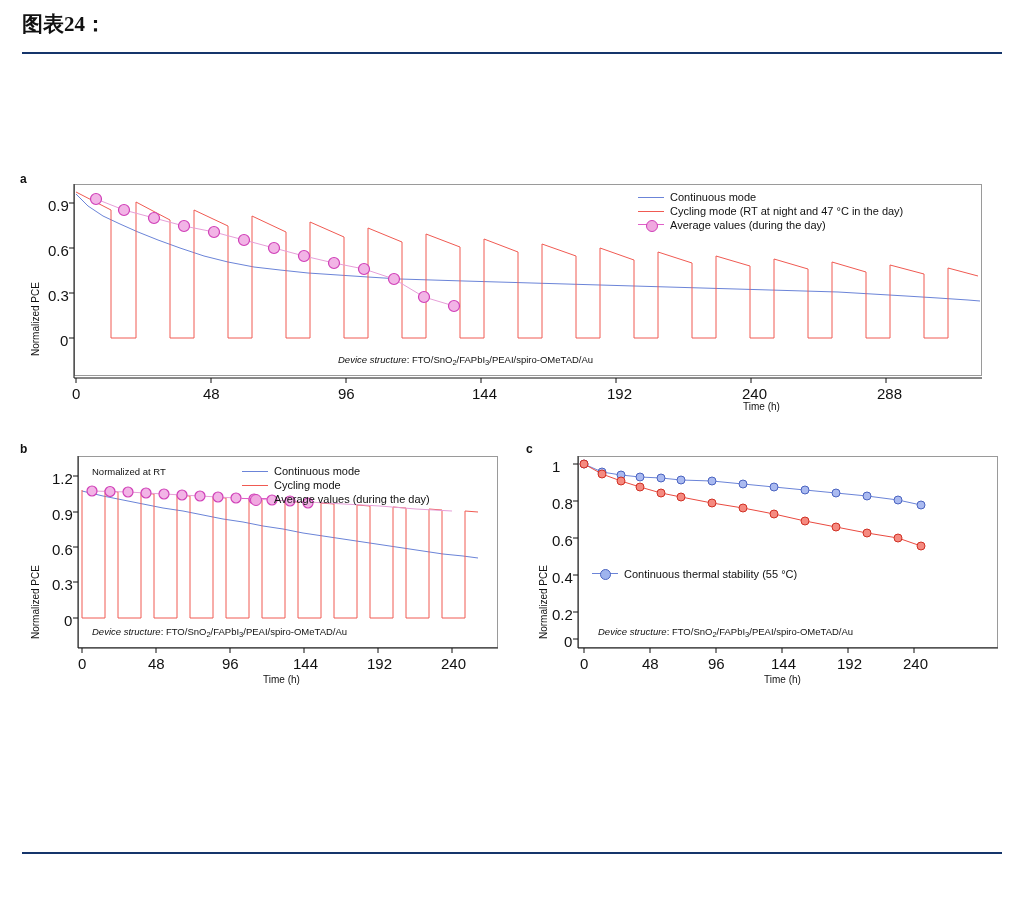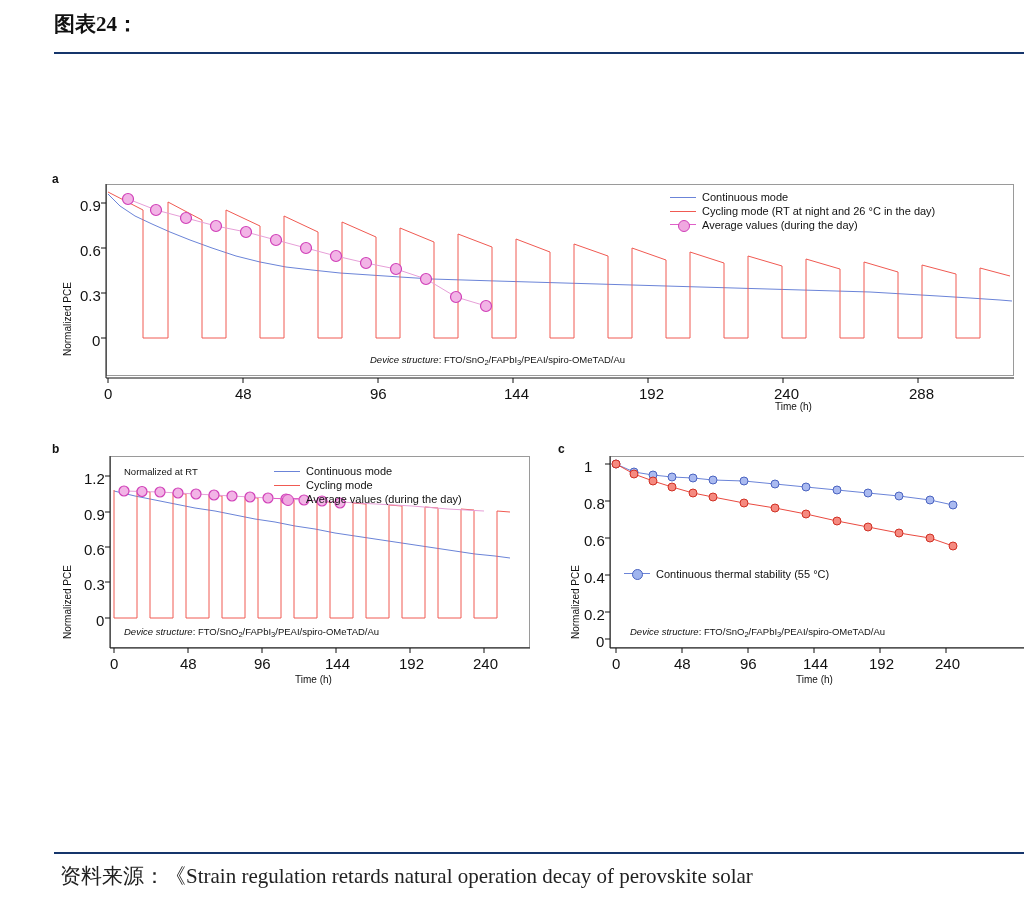--- a/index.html
+++ b/index.html
@@ -4,21 +4,21 @@
 <style>
   html,body{margin:0;padding:0;}
   body{
     width:1024px;height:905px;
     background:#ffffff;
     font-family:"Liberation Sans", sans-serif;
     color:#111;
     position:relative;
     overflow:hidden;
   }
-  .page{position:relative;width:972px;height:905px;margin-left:32px;}
+  .page{position:relative;width:972px;height:905px;}
 
   
   .header{
     position:absolute;left:22px;top:10px;width:980px;
     display:flex;align-items:baseline;gap:18px;
   }
   .header .fig-label{
     font-family:"Liberation Serif", serif;
     font-weight:bold;font-size:21px;color:#111;white-space:nowrap;
   }
@@ -167,21 +167,21 @@
 
       <div class="axis-title" style="left:735px;top:235px;">Time (h)</div>
 
       <div class="legend" style="left:630px;top:24px;">
         <div class="legend-row">
           <span class="legend-line"></span>
           <span>Continuous mode</span>
         </div>
         <div class="legend-row">
           <span class="legend-line red"></span>
-          <span>Cycling mode (RT at night and 26 °C in the day)</span>
+          <span>Cycling mode (RT at night and 47 °C in the day)</span>
         </div>
         <div class="legend-row">
           <span class="legend-marker-wrap">
               <span class="lm-line"></span>
               <span class="lm-dot"></span>
             </span>
           <span>Average values (during the day)</span>
         </div>
       </div>
 
@@ -373,14 +373,13 @@
       </div>
 
       <div class="annot" style="left:82px;top:192px;">
         <i>Device structure</i>: FTO/SnO<span class="sub">2</span>/FAPbI<span class="sub">3</span>/PEAI/spiro-OMeTAD/Au
       </div>
     </div>
 
   </div>
 
   <div class="footer-rule"></div>
-  <div class="footer-text">资料来源：《Strain regulation retards natural operation decay of perovskite solar</div>
 </div>
 
 </body></html>

